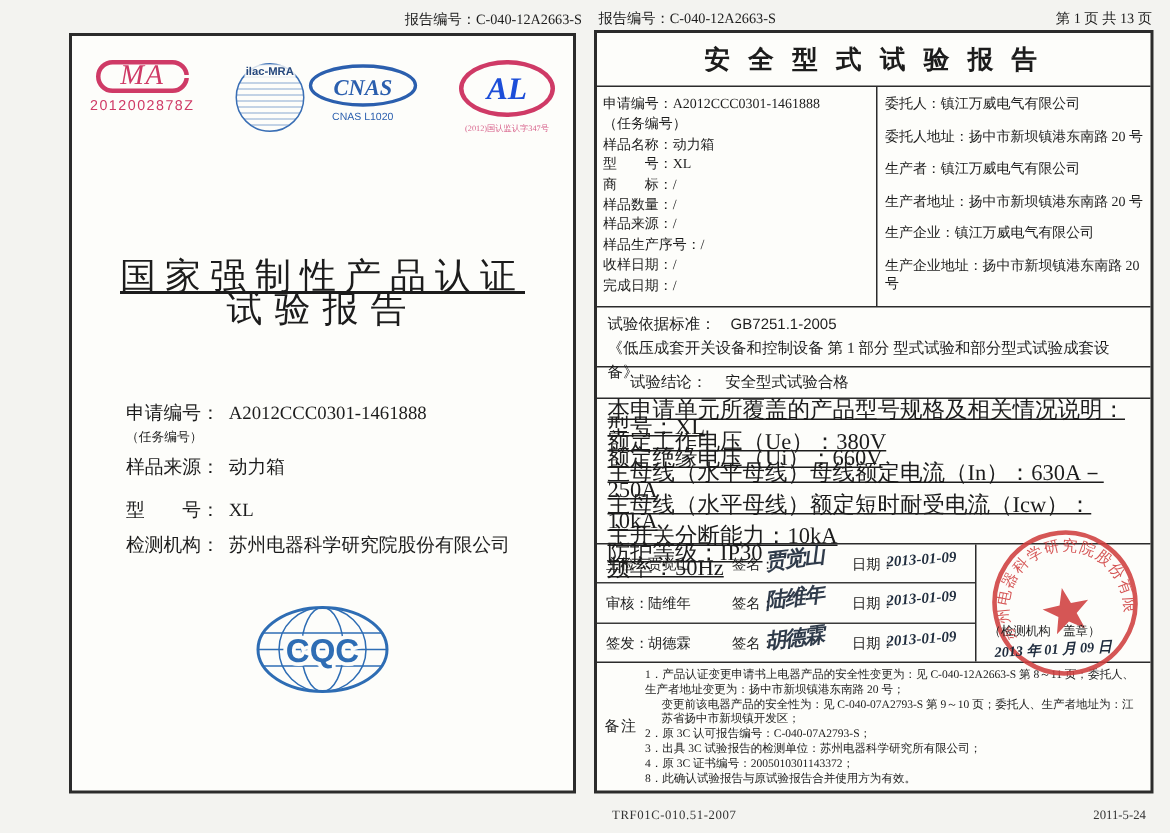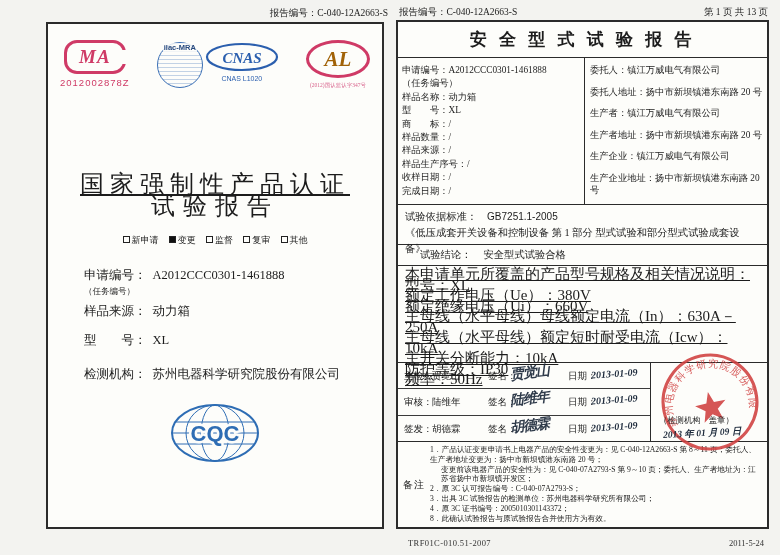--- a/index.html
+++ b/index.html
@@ -18,49 +18,49 @@
   
   .lp-head { position:absolute; left:178px; top:7px; width:210px; text-align:right; font-size:9.5px; }
   .rp-head-l { position:absolute; left:399px; top:6px; font-size:9.5px; }
   .rp-head-r { position:absolute; right:12px; top:6px; font-size:9.5px; }
   .footer-l { position:absolute; left:408px; top:538px; font-size:8.5px; letter-spacing:.4px; color:#333; }
   .footer-r { position:absolute; right:16px; top:538px; font-size:8.5px; color:#333; }
 
   
   .logos { position:absolute; top:16px; left:12px; right:12px; display:flex; justify-content:space-between; align-items:flex-start; }
   .logo-col { display:flex; flex-direction:column; align-items:center; }
-  .cma-box { width:62px; height:34px; border:3px solid #cf3a66; border-radius:13px; position:relative;
+  .cma-box { width:62px; height:22px; border:3px solid #cf3a66; border-radius:13px; position:relative;
              display:flex; align-items:center; justify-content:center; color:#cf3a66;
-             font-weight:bold; font-style:italic; font-size:19px; letter-spacing:1px; }
+             font-weight:normal; font-style:italic; font-size:19px; letter-spacing:1px; }
   .cma-box::after { content:""; position:absolute; right:-4px; top:7px; bottom:7px; width:6px; background:#fdfdfa; }
   .cma-sub { margin-top:3px; color:#cf3a66; font-size:9.5px; letter-spacing:1px; font-family:"Liberation Sans",sans-serif; }
   .mid-logos { display:flex; align-items:flex-start; gap:2px; margin-top:2px; }
   .ilac { width:46px; height:46px; border-radius:50%; border:1px solid #3a6fb5;
           background:repeating-linear-gradient(180deg, rgba(58,111,181,.30) 0 1px, transparent 1px 4px);
           display:flex; align-items:flex-start; justify-content:center; }
   .ilac span { font-size:7.5px; font-weight:bold; color:#27497e; background:rgba(253,253,250,.8); padding:0 1px;
                font-family:"Liberation Sans",sans-serif; }
   .cnas-sub { font-size:7px; color:#2b5fae; margin-top:1px; font-family:"Liberation Sans",sans-serif; }
   .al-oval { width:64px; height:38px; border:3.5px solid #cf3a66; border-radius:50%;
              display:flex; align-items:center; justify-content:center;
-             color:#a16207; font-weight:bold; font-size:21px; font-style:italic; }
+             color:#1d4ed8; font-weight:bold; font-size:21px; font-style:italic; }
   .al-sub { font-size:5.5px; color:#d8628b; margin-top:4px; white-space:nowrap; }
 
   .lp-title1 { position:absolute; top:144px; width:100%; text-align:center; font-size:24px; letter-spacing:6px;text-decoration:underline; }
   .lp-title2 { position:absolute; top:166px; width:100%; text-align:center; font-size:24px; letter-spacing:8px; }
   .lp-checks { position:absolute; top:210px; width:100%; text-align:center; font-size:9px; }
   .chk { margin:0 4px; white-space:nowrap; }
   .box { display:inline-block; width:7px; height:7px; border:1px solid #222; margin-right:2px; }
   .chk.checked .box { background:#111; }
 
   .lp-fields { position:absolute; left:36px; top:244px; font-size:12.5px; line-height:15px; }
   .lp-f .val { margin-left:6px; }
   .lp-note { font-size:8.5px; margin:1px 0 5px; }
   .lp-f.f1 { margin-bottom:14px; }
-  .lp-f.f2 { margin-bottom:19px; }
+  .lp-f.f2 { margin-bottom:8px; }
   .cqc { position:absolute; left:50%; top:378px; transform:translateX(-50%); }
 
   
   .rp-title { height:36px; line-height:36px; text-align:center; font-size:17px; font-weight:bold;
               letter-spacing:4px; border-bottom:1.5px solid #2b2b2b; }
   .rp-info { display:flex; height:147px; border-bottom:1.5px solid #2b2b2b; font-size:9.3px; }
   .col-l { width:187px; border-right:1.5px solid #2b2b2b; padding:6px 4px; line-height:13.4px; }
   .col-r { flex:1; padding:6px 5px; line-height:12.5px; }
   .col-r > div { margin-bottom:9px; }
   .rp-standard { border-bottom:1.5px solid #2b2b2b; padding:4px 7px; font-size:10.3px; line-height:16px; height:40px; }
@@ -128,27 +128,20 @@
         <div class="al-oval">
           <span>AL</span>
         </div>
         <div class="al-sub">(2012)国认监认字347号</div>
       </div>
     </div>
 
     <div class="lp-title1">国家强制性产品认证</div>
     <div class="lp-title2">试验报告</div>
 
-    <div class="lp-checks">
-      <span class="chk"><span class="box"></span><span>新申请</span></span>
-      <span class="chk checked"><span class="box"></span><span>变更</span></span>
-      <span class="chk"><span class="box"></span><span>监督</span></span>
-      <span class="chk"><span class="box"></span><span>复审</span></span>
-      <span class="chk"><span class="box"></span><span>其他</span></span>
-    </div>
 
     <div class="lp-fields">
       <div class="lp-f">
         <span class="lbl">申请编号：</span><span class="val">A2012CCC0301-1461888</span>
       </div>
       <div class="lp-note">（任务编号）</div>
       <div class="lp-f f1">
         <span class="lbl">样品来源：</span><span class="val">动力箱</span>
       </div>
       <div class="lp-f f2">

